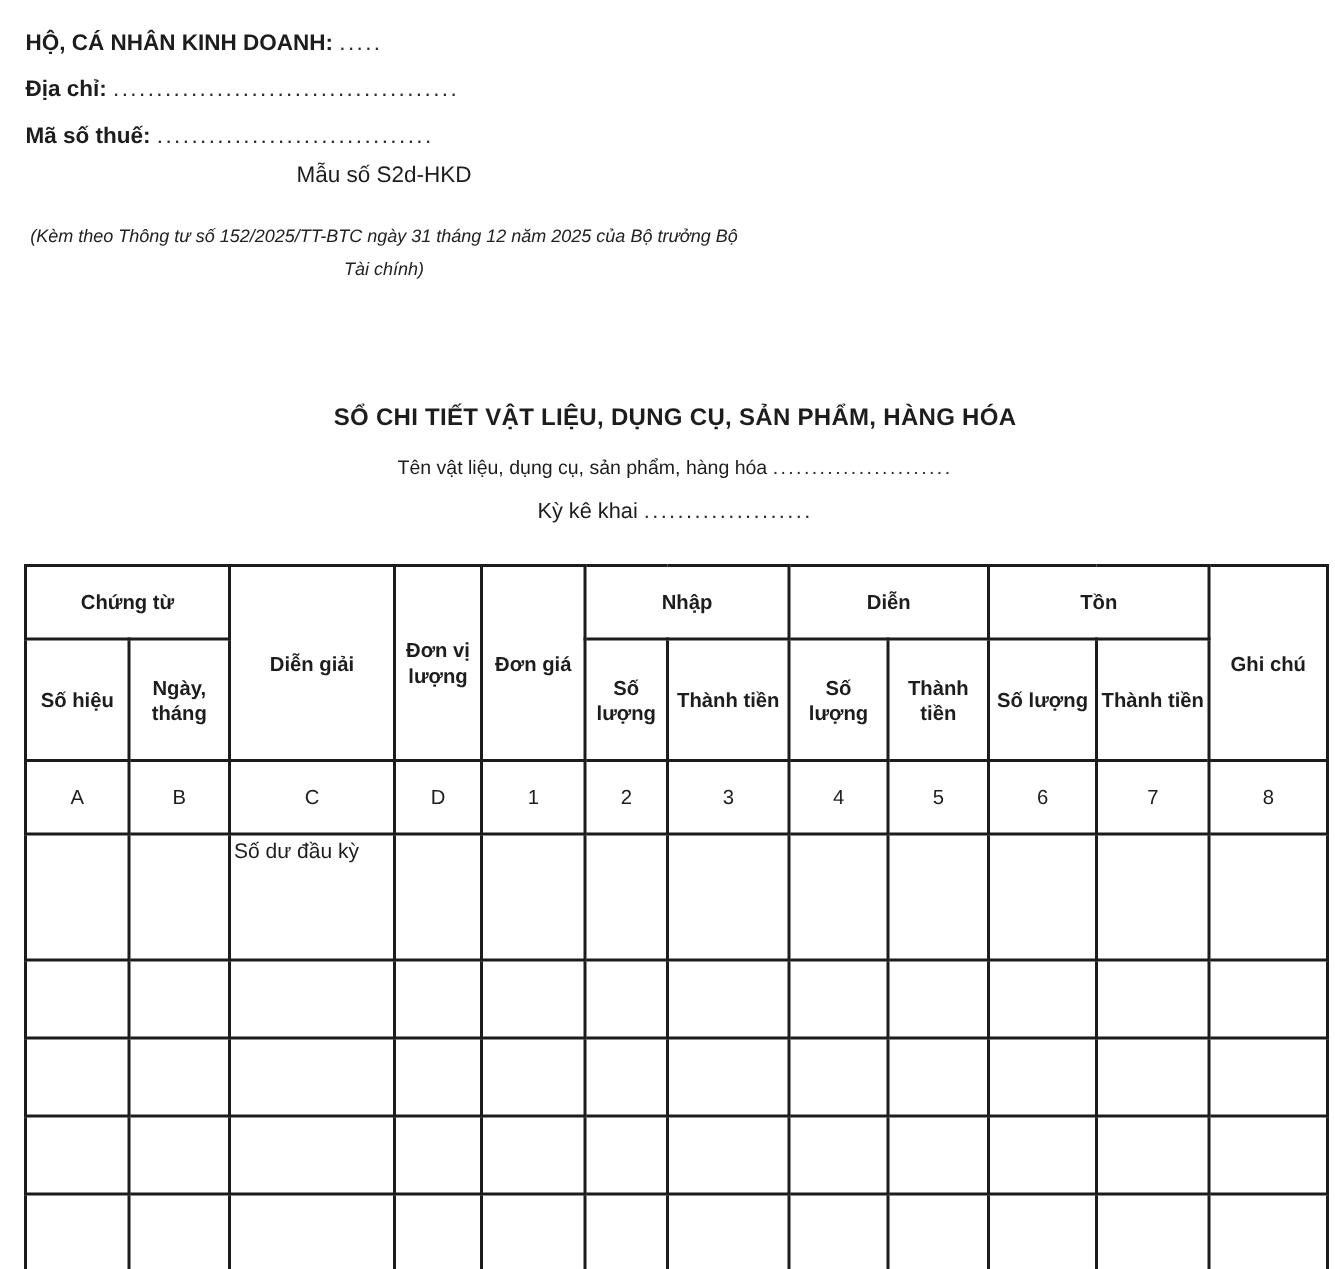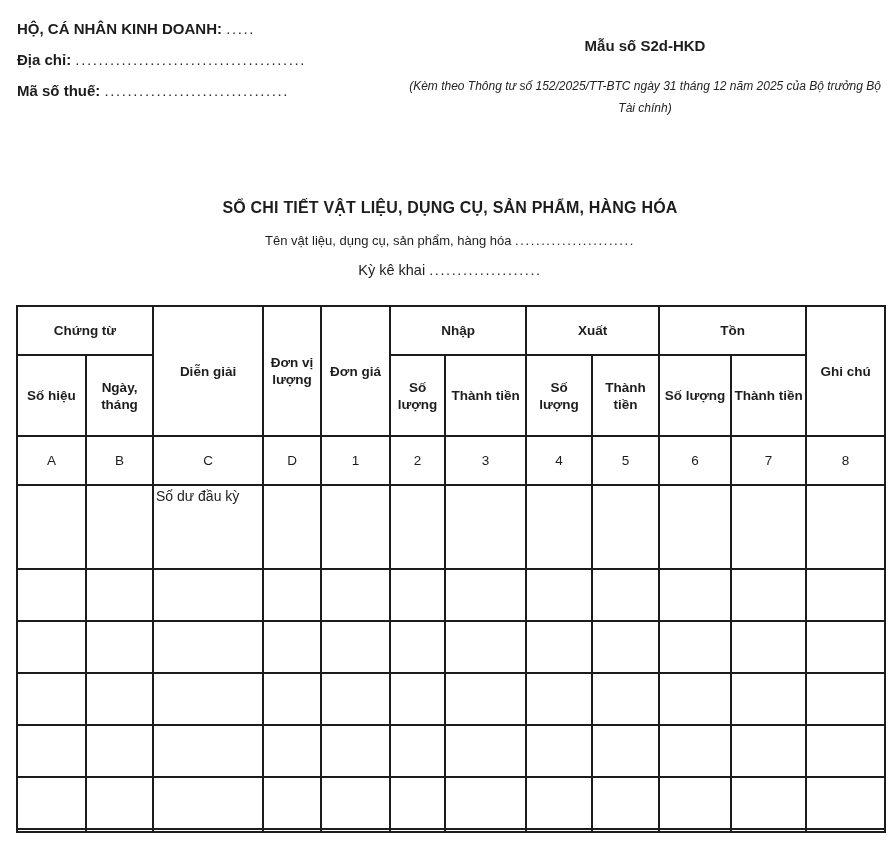--- a/index.html
+++ b/index.html
@@ -10,39 +10,40 @@
     font-family: "Liberation Sans", sans-serif;
     overflow: hidden;
   }
   .page { width: 890px; height: 846px; position: relative; }
 
   
   .top {
     display: flex;
     justify-content: space-between;
     padding: 13px 6px 0 17px;
+    flex-direction: column;
   }
   .top-left {
     width: 370px;
     font-weight: 700;
     font-size: 15px;
     line-height: 31px;
     white-space: nowrap;
   }
   .dots {
     font-weight: 400;
     letter-spacing: 1.6px;
     color: #2a2a2a;
   }
   .top-right {
     width: 478px;
     text-align: center;
     padding-top: 1px;
   }
-  .form-number { font-size: 15px; font-weight: 700; line-height: 20px; margin-top: 22px; }
+  .form-number { font-size: 15px; font-weight: 400; line-height: 20px; }
   .issuance-note {
     font-size: 12px;
     font-style: italic;
     line-height: 22px;
     margin-top: 19px;
     color: #222222;
   }
 
   
   .title-block {
@@ -134,21 +135,21 @@
         <col style="width:75px">
         <col style="width:79px">
     </colgroup>
     <thead>
       <tr class="h1">
         <th colspan="2">Chứng từ</th>
         <th rowspan="2">Diễn giải</th>
         <th rowspan="2">Đơn vị lượng</th>
         <th rowspan="2">Đơn giá</th>
         <th colspan="2">Nhập</th>
-        <th colspan="2">Xuất</th>
+        <th colspan="2">Diễn</th>
         <th colspan="2">Tồn</th>
         <th rowspan="2">Ghi chú</th>
       </tr>
       <tr class="h2">
         <th>Số hiệu</th>
         <th>Ngày, tháng</th>
         <th>Số lượng</th>
         <th>Thành tiền</th>
         <th>Số lượng</th>
         <th>Thành tiền</th>

